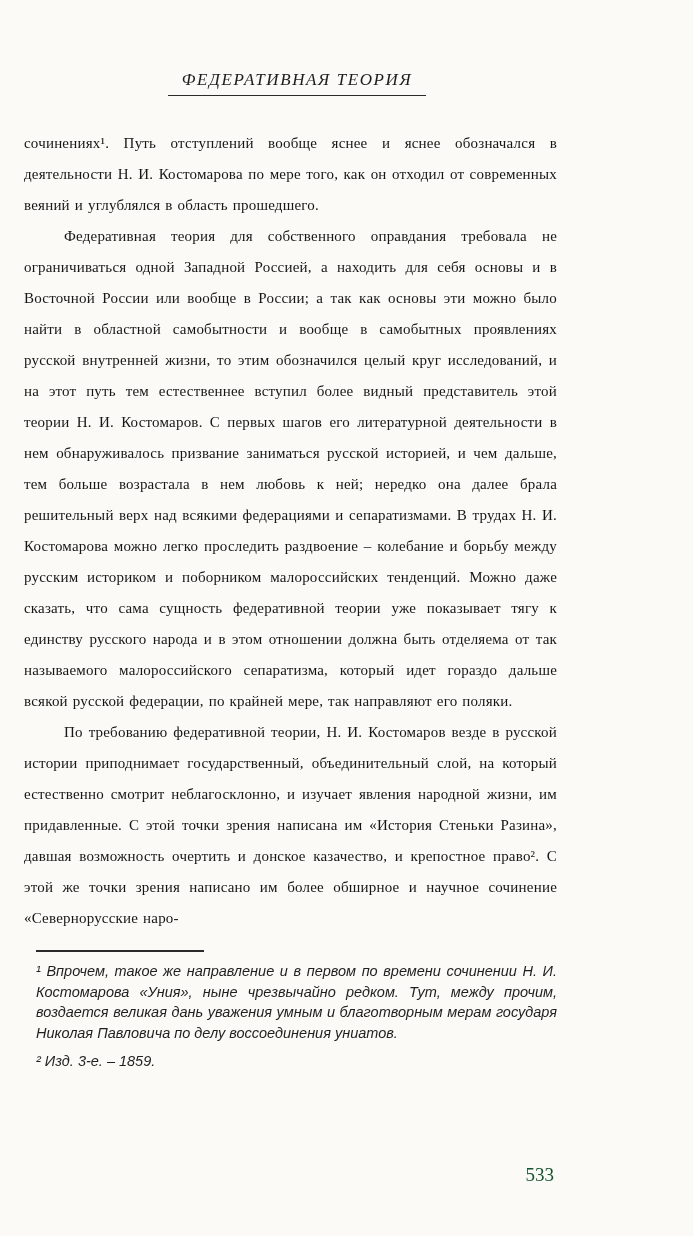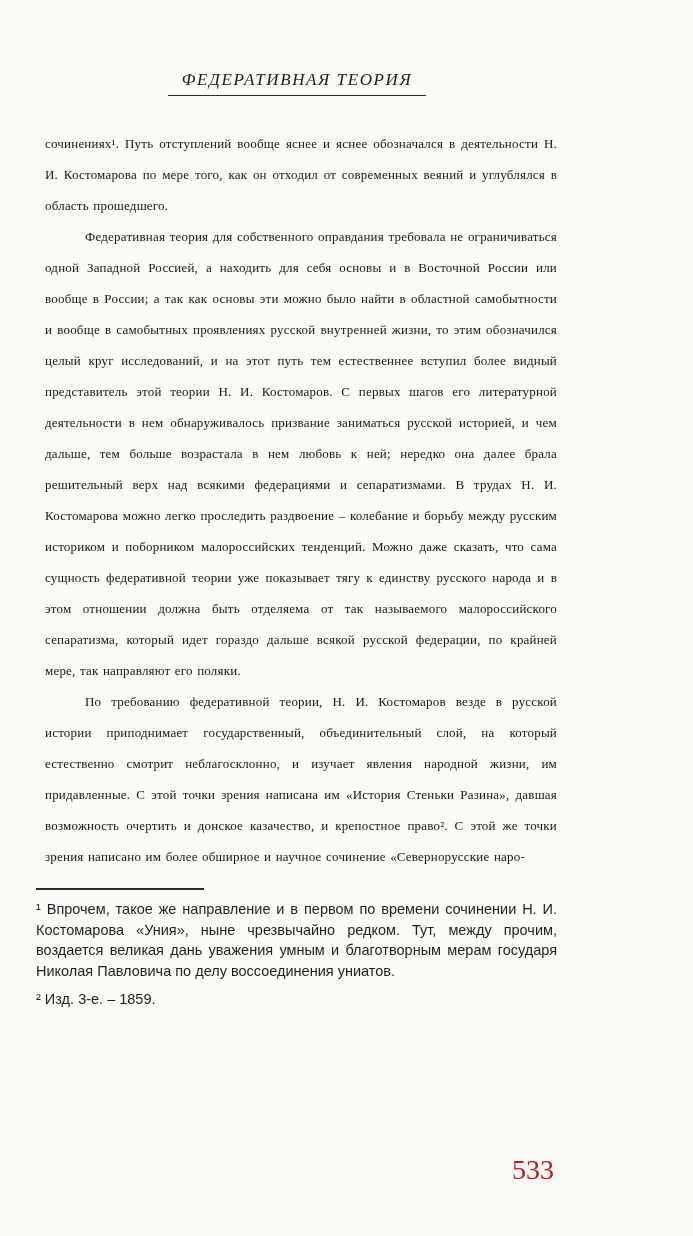--- a/index.html
+++ b/index.html
@@ -24,23 +24,23 @@
     display: inline-block;
     font-family: "Liberation Serif", serif;
     font-style: italic;
     font-size: 17px;
     letter-spacing: 1.6px;
     color: #1c1c1c;
     padding: 0 14px 5px 14px;
     border-bottom: 1.5px solid #2b2b2b;
   }
   .body-text {
-    margin: 32px 37px 0 45px;
+    margin: 32px 37px 0 24px;
     font-family: "Liberation Serif", serif;
-    font-size: 13px;
+    font-size: 15px;
     line-height: 31px;
     text-align: justify;
     color: #161616;
     letter-spacing: 0.2px;
     word-spacing: 1px;
   }
   .body-text p {
     margin: 0;
     text-indent: 40px;
   }
@@ -53,31 +53,32 @@
     height: 0;
     border-top: 2px solid #2a2a2a;
   }
   .footnotes {
     margin: 0 37px 0 36px;
     font-family: "Liberation Sans", sans-serif;
     font-size: 14.5px;
     line-height: 20.5px;
     text-align: justify;
     color: #1f1f1f;
+    font-style: italic;
   }
   .footnotes p {
     margin: 0 0 8px 0;
   }
   .page-number {
     position: absolute;
     right: 40px;
     bottom: 50px;
     font-family: "Liberation Serif", serif;
-    font-size: 28px;
-    color: #b91c1c;
+    font-size: 19px;
+    color: #14532d;
   }
 </style>
 </head>
 <body>
 
 <div class="page">
 
   <div class="running-head">
     <span class="head-text">ФЕДЕРАТИВНАЯ ТЕОРИЯ</span>
   </div>

